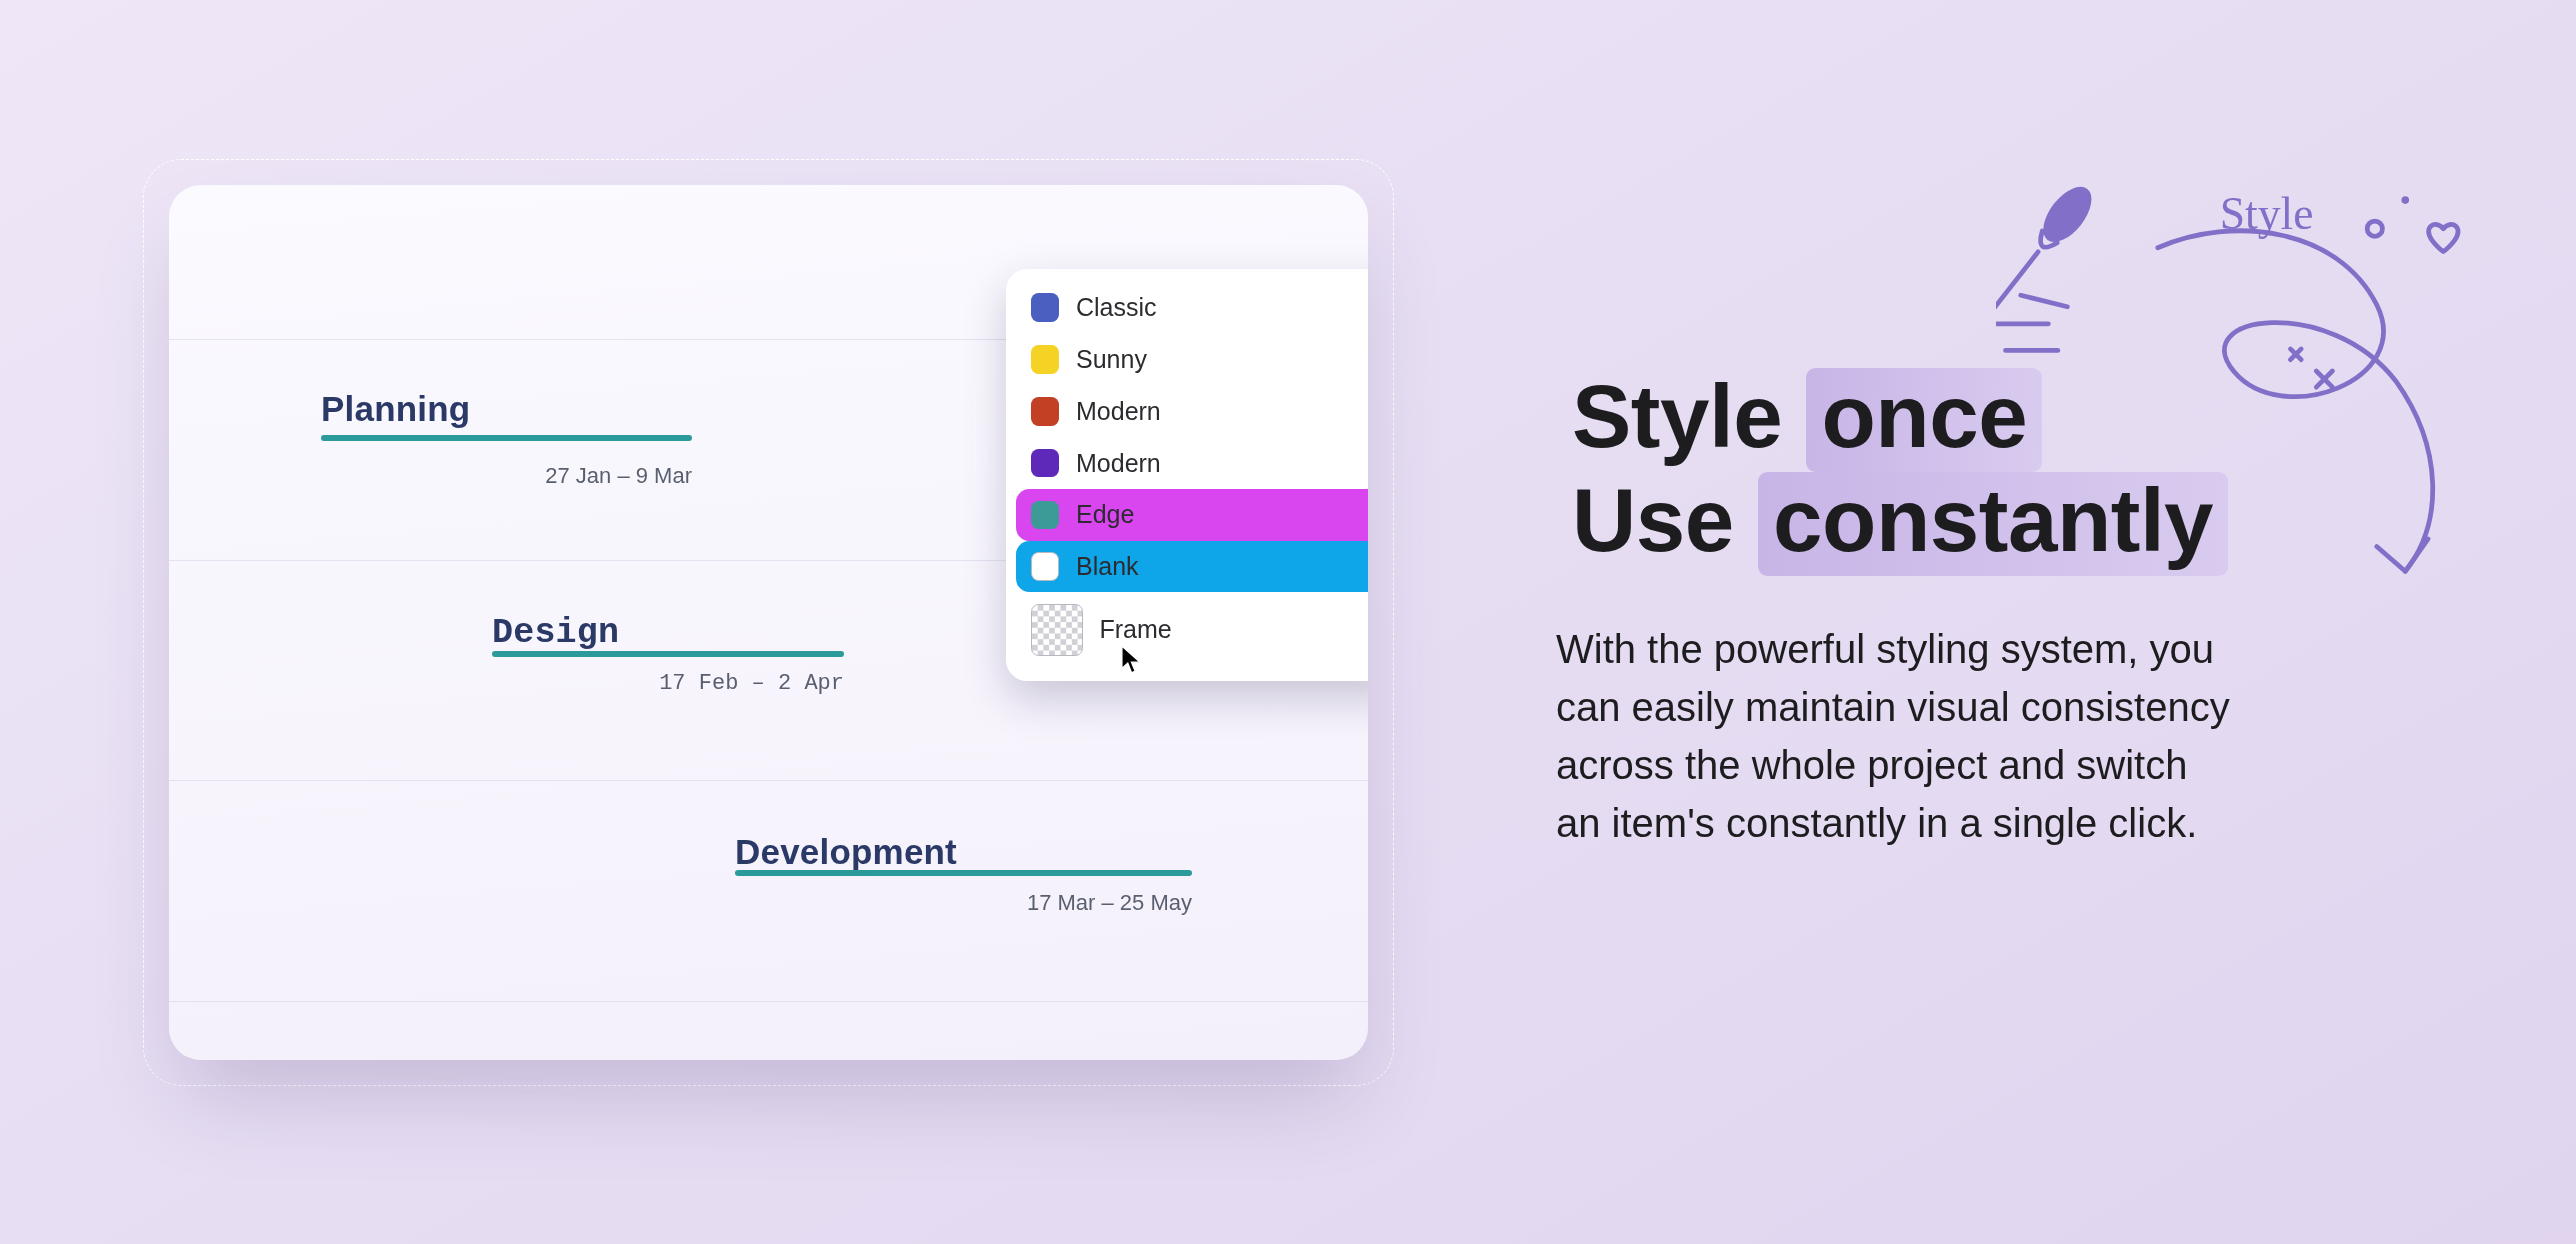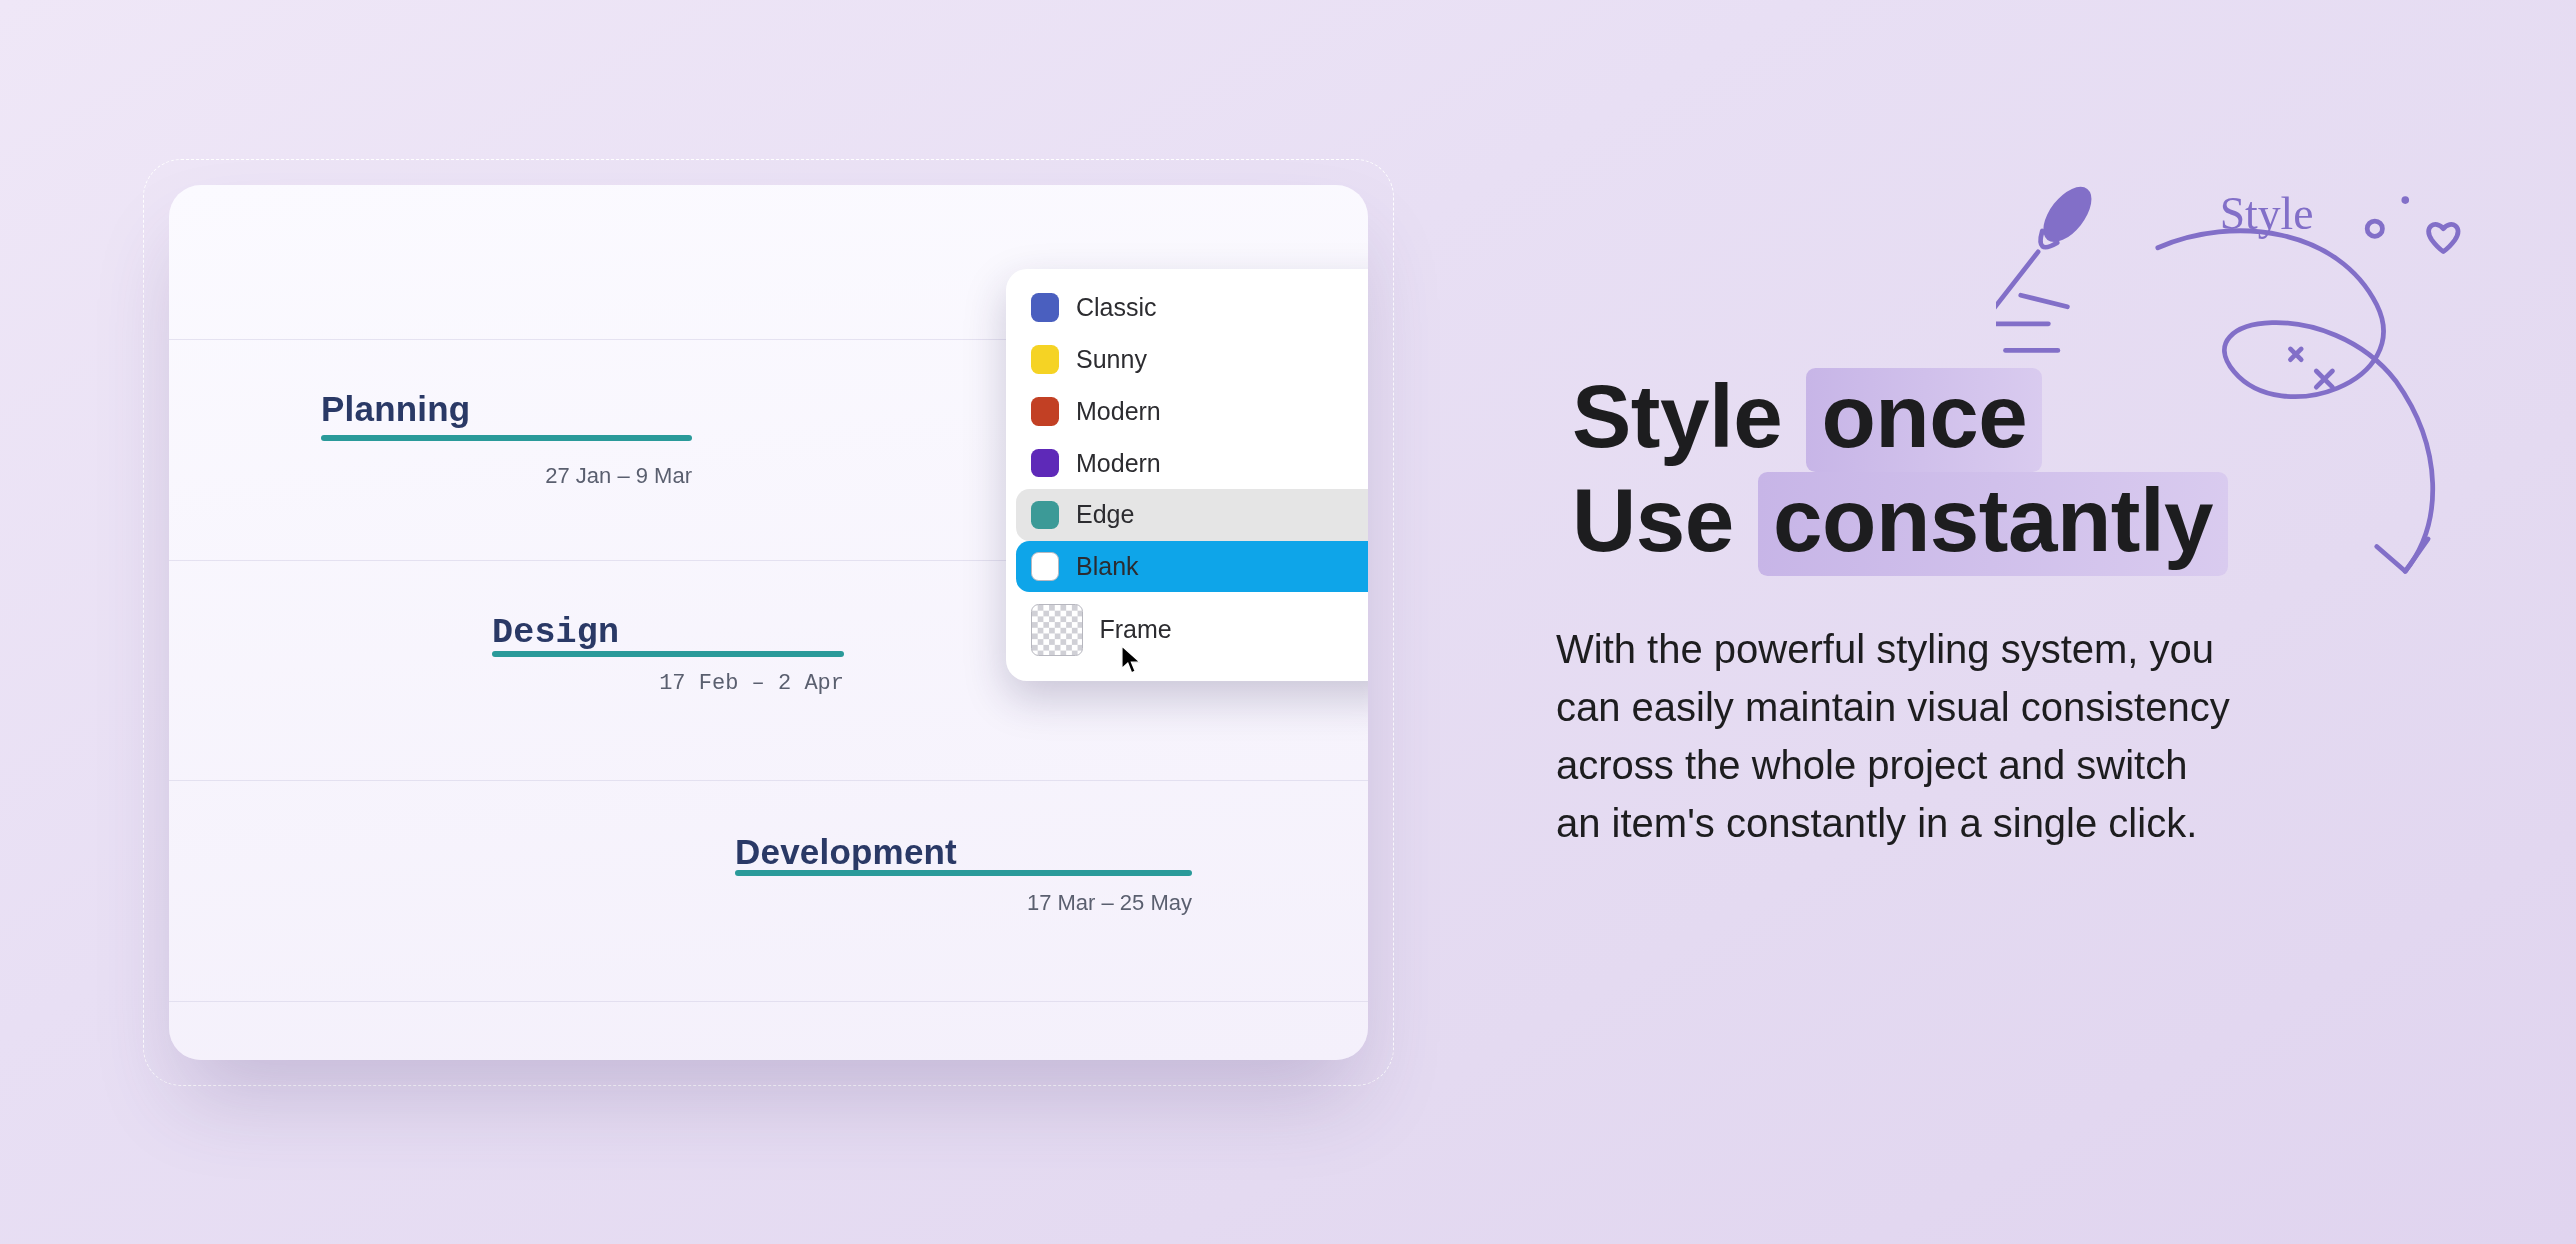--- a/index.html
+++ b/index.html
@@ -109,21 +109,21 @@
     border-radius:13.3px;
     font-size:25px;
     color:#2c2c30;
     cursor:pointer;
   }
   .opt .swatch{
     width:28.5px; height:28.5px;
     border-radius:7.6px;
     flex:none;
   }
-  .opt.selected { background:#e5e5e5;align-items:center; }
+  .opt.selected { background:#d946ef;align-items:center; }
   .opt.hovered  { background:#0ea5e9; }
 
   .swatch.classic{ background:#4a5fbf; }
   .swatch.sunny  { background:#f5d324; }
   .swatch.brick  { background:#c24024; }
   .swatch.modern { background:#5e29b8; }
   .swatch.edge   { background:#3c9a97; }
   .swatch.blank  { background:#fff; border:1.9px solid #b7b7bf; }
   .swatch.frame  {
     background:

